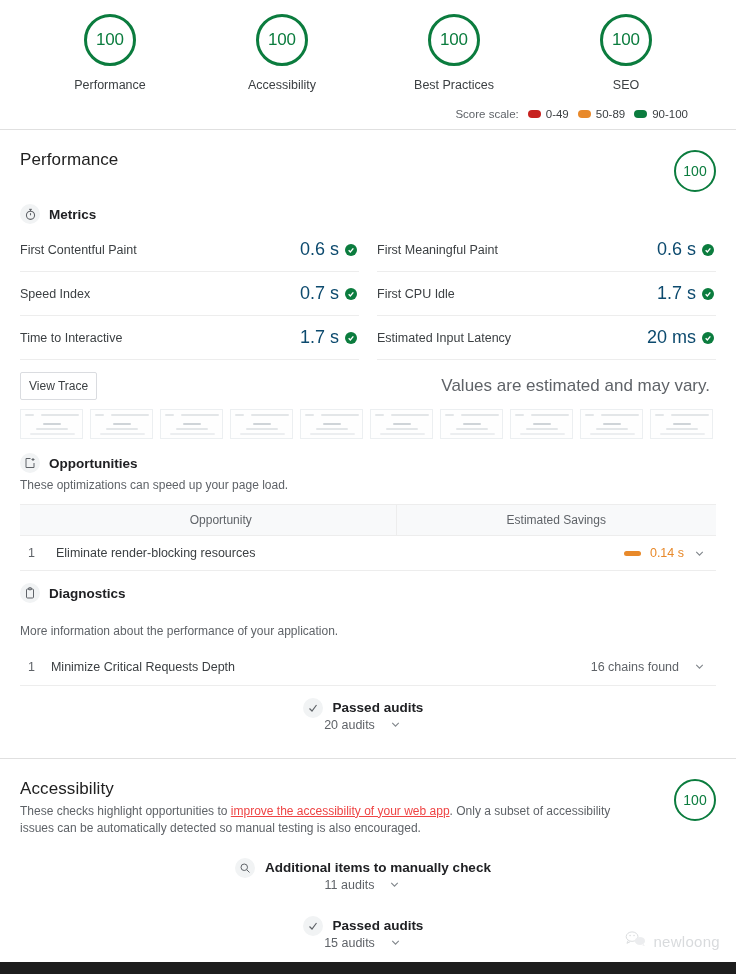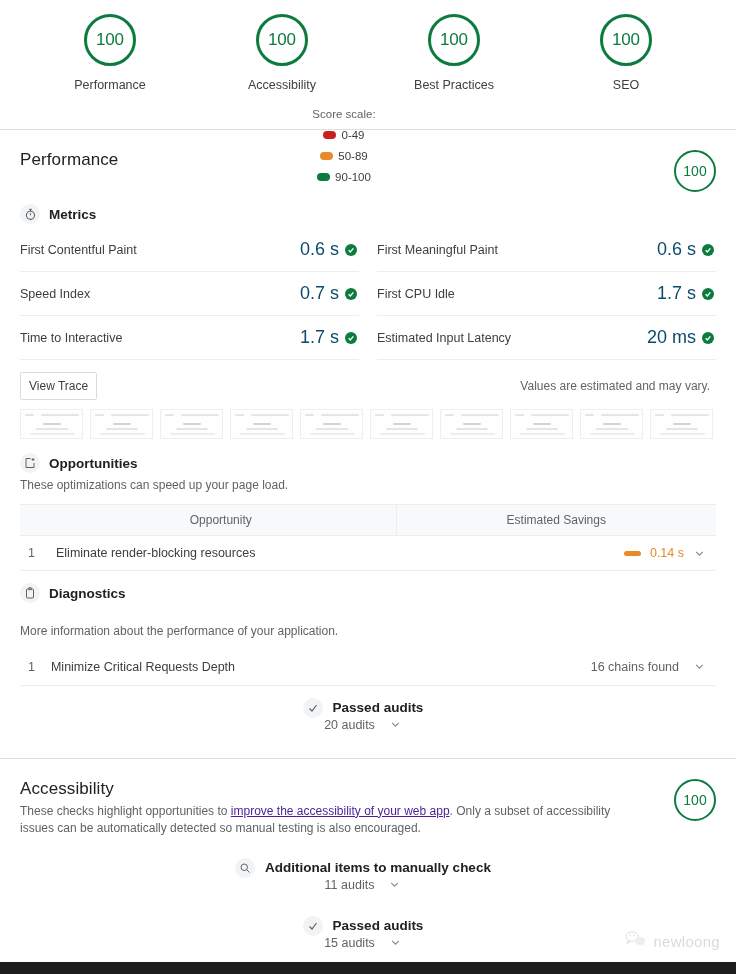--- a/index.html
+++ b/index.html
@@ -56,21 +56,20 @@
     color: #3c4043;
   }
   .score-scale {
     display: flex;
     align-items: center;
     justify-content: flex-end;
     gap: 9px;
     padding: 16px 48px 0 0;
     font-size: 11.5px;
     color: #5f6368;
-    flex-direction: column;
   }
   .scale-item { display: flex; align-items: center; gap: 5px; }
   .scale-pill {
     display: inline-block;
     width: 13px;
     height: 8px;
     border-radius: 5px;
   }
   .scale-text { color: #3c4043; }
 
@@ -103,21 +102,21 @@
     font-size: 14px;
     flex: 0 0 auto;
   }
   .cat-desc {
     font-size: 12px;
     color: #5f6368;
     line-height: 1.45;
     max-width: 620px;
     margin-top: 4px;
   }
-  .cat-desc a { color: #4c1d95; text-decoration: underline; }
+  .cat-desc a { color: #ef4444; text-decoration: underline; }
 
   
   .sub-head {
     display: flex;
     align-items: center;
     gap: 9px;
     margin: 12px 0 4px 0;
   }
   .sub-title {
     font-size: 13.5px;
@@ -179,21 +178,21 @@
     border: 1px solid #dadce0;
     background: #fff;
     border-radius: 2px;
     padding: 6px 8px;
     font-size: 12px;
     color: #3c4043;
     font-family: "Liberation Sans", sans-serif;
     cursor: pointer;
   }
   .trace-note {
-    font-size: 12px;
+    font-size: 17px;
     color: #5f6368;
     padding-right: 6px;
   }
 
   
   .filmstrip {
     display: flex;
     gap: 7px;
     margin-top: 9px;
     padding-bottom: 2px;

